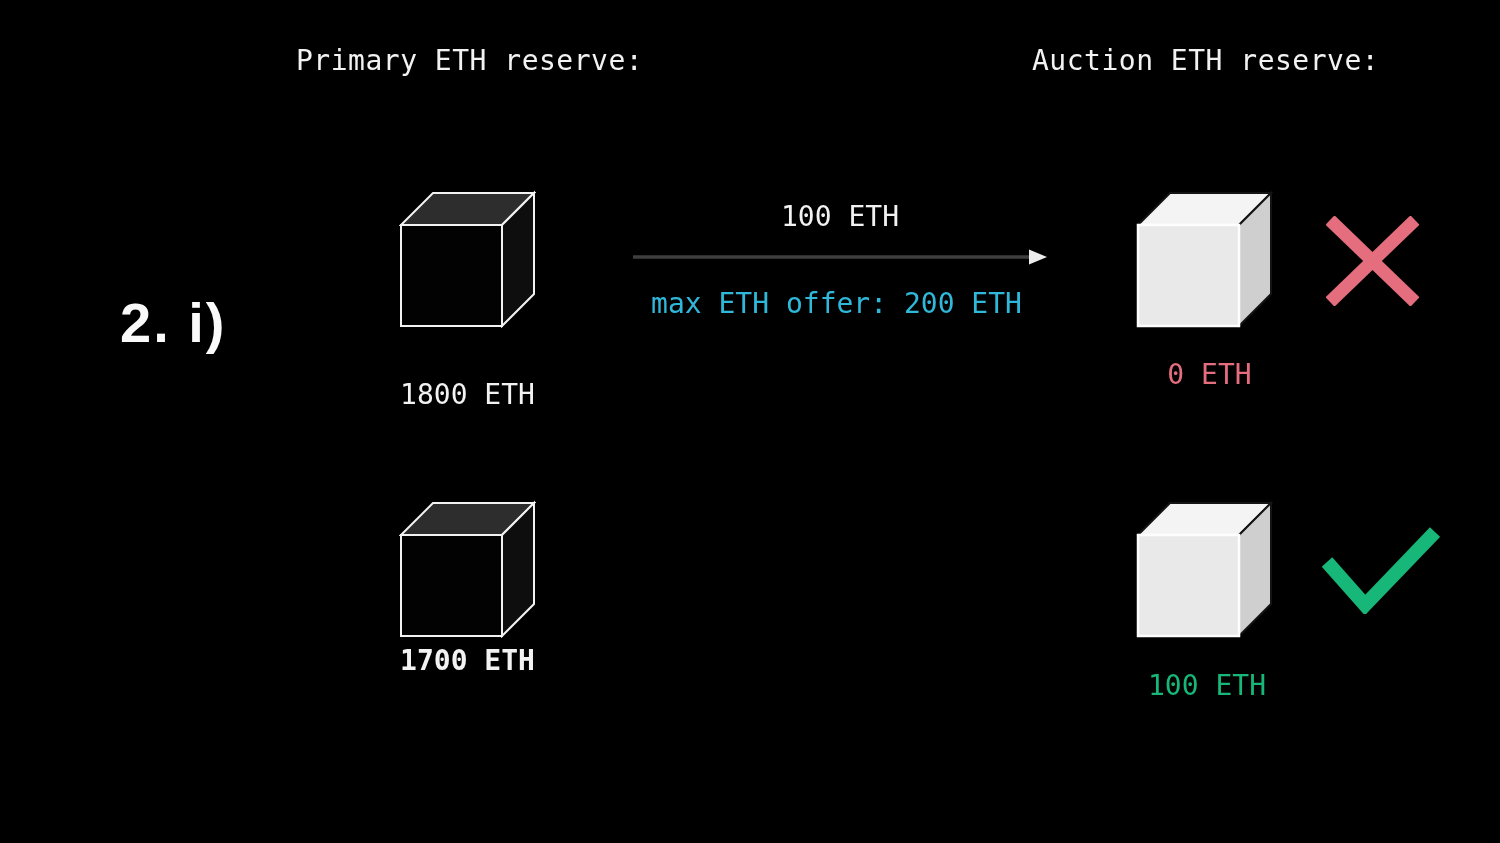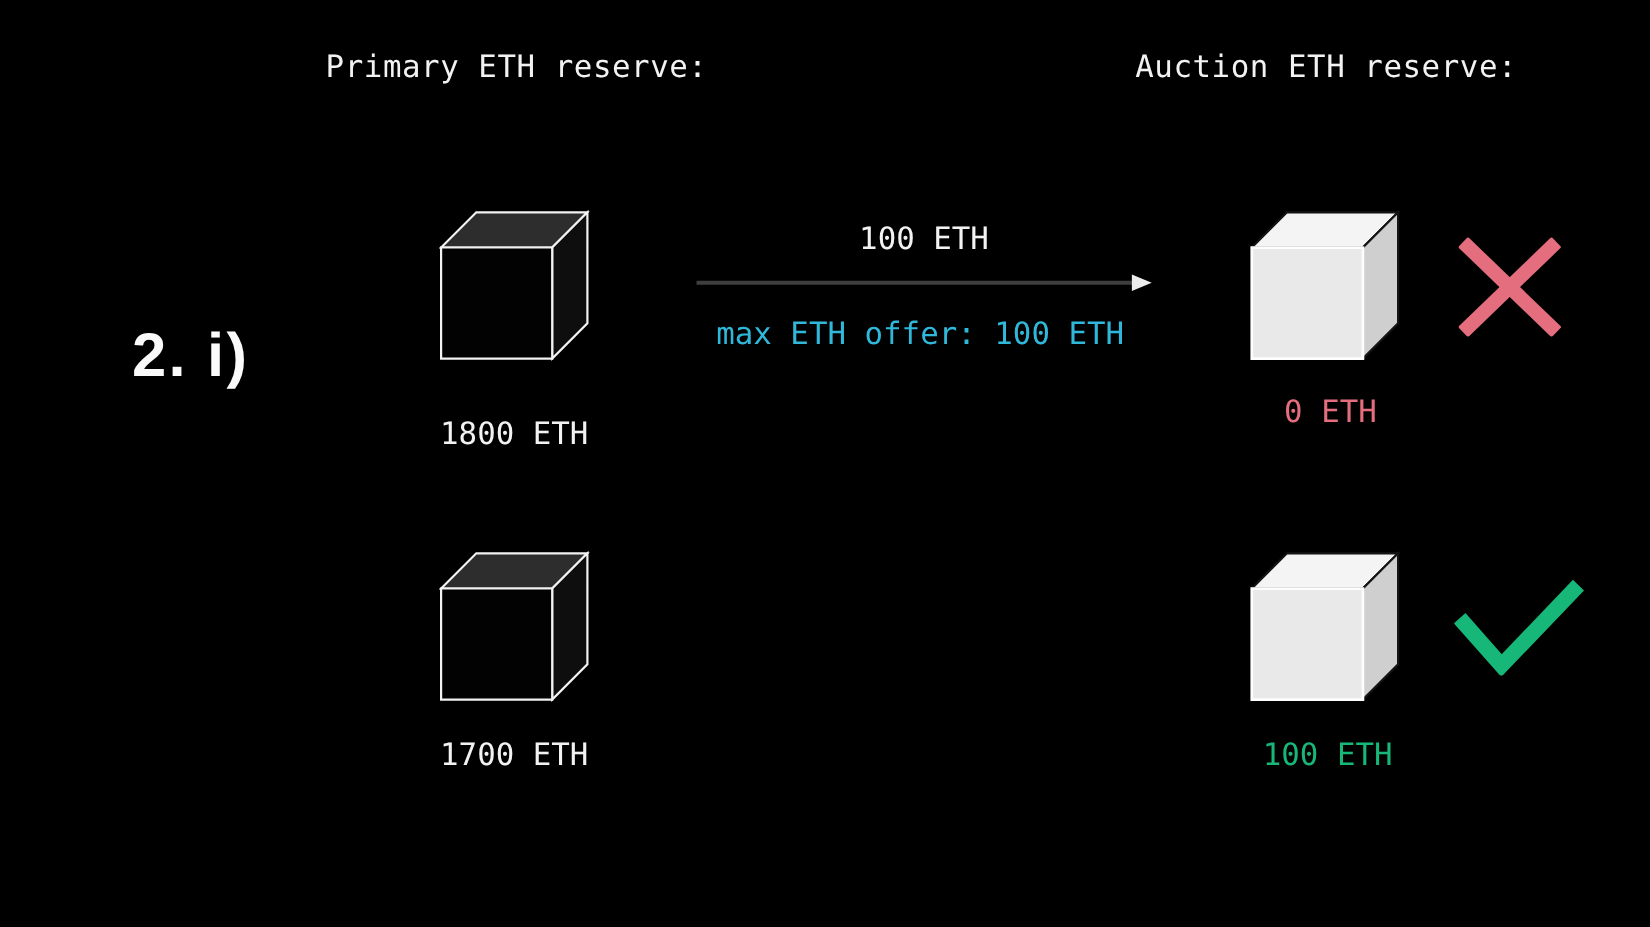--- a/index.html
+++ b/index.html
@@ -65,41 +65,41 @@
     <polygon class="face-side" points="103,35 135,3 135,104 103,136"></polygon>
     <polygon class="face-front" points="2,35 103,35 103,136 2,136"></polygon>
   </svg>
   <div class="abs mono amount-white center" style="left:399px; top:378px; width:137px;">1800 ETH</div>
 
   <div class="abs mono amount-white center" style="left:700px; top:200px; width:280px;">100 ETH</div>
   <svg class="abs" style="left:633px; top:246px;" width="416" height="22" viewBox="0 0 416 22">
     <line class="arrow-line" x1="0" y1="11" x2="397" y2="11"></line>
     <polygon class="arrow-head" points="396,3.5 414,11 396,18.5"></polygon>
   </svg>
-  <div class="abs mono note-cyan center" style="left:644px; top:287px; width:385px;">max ETH offer: 100 ETH</div>
+  <div class="abs mono note-cyan center" style="left:644px; top:287px; width:385px;">max ETH offer: 200 ETH</div>
 
   <svg class="abs cube-light" style="left:1136px; top:190px;" width="137" height="138" viewBox="0 0 137 138">
     <polygon class="face-top" points="2,35 34,3 135,3 103,35"></polygon>
     <polygon class="face-side" points="103,35 135,3 135,104 103,136"></polygon>
     <polygon class="face-front" points="2,35 103,35 103,136 2,136"></polygon>
   </svg>
   <div class="abs mono amount-red center" style="left:1141px; top:358px; width:137px;">0 ETH</div>
 
   <svg class="abs" style="left:1326px; top:216px;" width="93" height="90" viewBox="0 0 93 90">
     <line class="cross-stroke" x1="4" y1="4" x2="89" y2="86"></line>
     <line class="cross-stroke" x1="89" y1="4" x2="4" y2="86"></line>
   </svg>
 
 
   <svg class="abs cube-dark" style="left:399px; top:500px;" width="137" height="138" viewBox="0 0 137 138">
     <polygon class="face-top" points="2,35 34,3 135,3 103,35"></polygon>
     <polygon class="face-side" points="103,35 135,3 135,104 103,136"></polygon>
     <polygon class="face-front" points="2,35 103,35 103,136 2,136"></polygon>
   </svg>
-  <div class="abs mono amount-white center" style="left:399px; top:669px; width:137px;">1700 ETH</div>
+  <div class="abs mono amount-white center" style="left:399px; top:644px; width:137px;font-weight:bold;">1700 ETH</div>
 
   <svg class="abs cube-light" style="left:1136px; top:500px;" width="137" height="138" viewBox="0 0 137 138">
     <polygon class="face-top" points="2,35 34,3 135,3 103,35"></polygon>
     <polygon class="face-side" points="103,35 135,3 135,104 103,136"></polygon>
     <polygon class="face-front" points="2,35 103,35 103,136 2,136"></polygon>
   </svg>
   <div class="abs mono amount-green center" style="left:1137px; top:669px; width:140px;">100 ETH</div>
 
   <svg class="abs" style="left:1322px; top:524px;" width="118" height="90" viewBox="0 0 118 90">
     <polyline class="check-stroke" points="5,38 43,81 113,8"></polyline>

